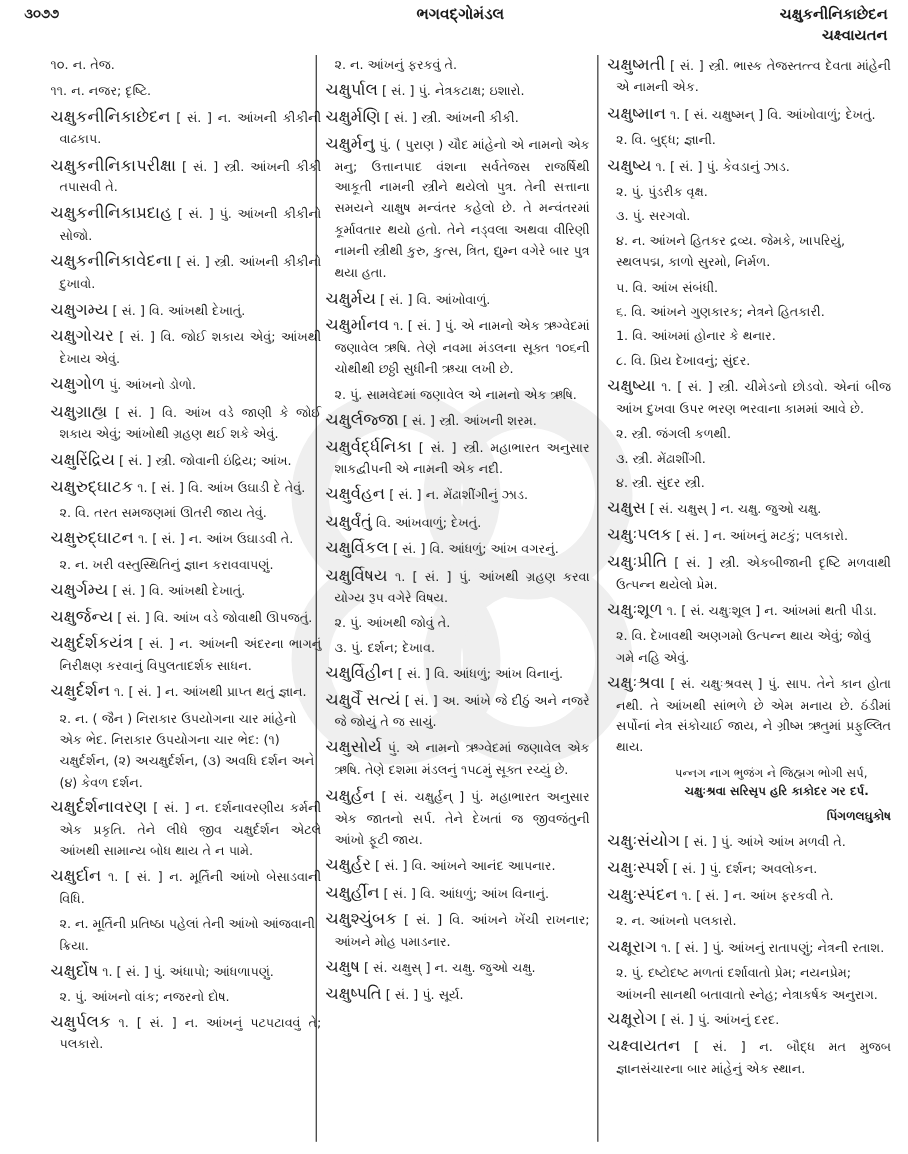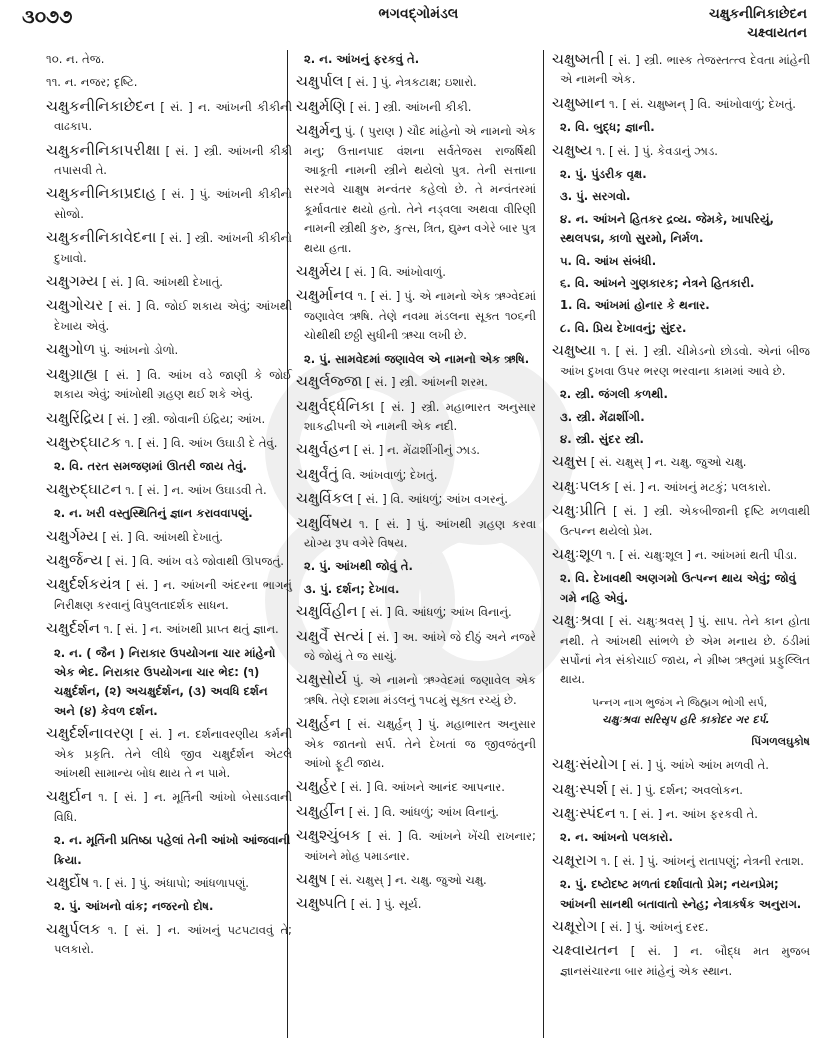--- a/index.html
+++ b/index.html
@@ -10,21 +10,21 @@
       position: relative;
     }
     .watermark {
       position: absolute; left: 250px; top: 300px; width: 340px; height: 440px;
       pointer-events: none; z-index: 0;
     }
     .page-header {
       position: absolute; left: 0; top: 0; width: 825px; height: 48px; z-index: 1;
     }
     .page-number {
-      position: absolute; left: 22px; top: 5px; font-size: 19px; font-weight: bold;
+      position: absolute; left: 22px; top: 5px; font-size: 12px; font-weight: bold;
     }
     .running-title {
       position: absolute; left: 12px; right: 0; top: 5px; text-align: center; font-size: 14px; font-weight: bold;
     }
     .guide-words {
       position: absolute; right: 18px; top: 4px; text-align: right; font-size: 13.5px; font-weight: bold; line-height: 19px;
     }
     .columns {
       position: absolute; top: 50px; left: 0; width: 825px; height: 995px; z-index: 1;
     }
@@ -33,24 +33,24 @@
     }
     .col-1 { left: 46px; width: 246px; }
     .col-2 { left: 296px; width: 240px; }
     .col-3 { left: 552px; width: 258px; }
     .divider {
       position: absolute; top: 0; width: 1.3px; background: #222; height: 988px;
     }
     .divider-1 { left: 287px; }
     .divider-2 { left: 543px; }
     .entry { margin: 0 0 4px 0; text-indent: -8px; padding-left: 8px; text-align: justify; }
-    .sense { margin: 0 0 3px 0; padding-left: 8px; text-indent: 0; font-weight: bold; }
+    .sense { margin: 0 0 3px 0; padding-left: 8px; text-indent: 0; }
     .hw { font-weight: normal; font-size: 15px; }
-    .quote { padding-left: 40px; font-size: 10.8px; margin: 0; line-height: 17px; }
-    .quote.indent2 { padding-left: 50px; font-style: italic; }
+    .quote { padding-left: 40px; font-size: 10.8px; margin: 0; line-height: 17px; text-align: center; }
+    .quote.indent2 { padding-left: 50px; }
     .source { text-align: right; font-size: 11px; margin: 4px 0 4px 0; font-weight: bold; }
   </style>
 </head>
 <body>
 
 <svg class="watermark" viewBox="0 0 340 440">
   <g fill="none" stroke="#efefef" stroke-width="34">
     <circle cx="110" cy="150" r="78"></circle>
     <circle cx="230" cy="150" r="78"></circle>
     <circle cx="110" cy="300" r="78"></circle>
@@ -96,21 +96,21 @@
       <p class="entry"><span class="hw">ચક્ષુર્દાન</span><span> ૧. [ સં. ] ન. મૂર્તિની આંખો બેસાડવાની વિધિ.</span></p>
       <p class="sense"><span>૨. ન. મૂર્તિની પ્રતિષ્ઠા પહેલાં તેની આંખો આંજવાની ક્રિયા.</span></p>
       <p class="entry"><span class="hw">ચક્ષુર્દોષ</span><span> ૧. [ સં. ] પું. અંધાપો; આંધળાપણું.</span></p>
       <p class="sense"><span>૨. પું. આંખનો વાંક; નજરનો દોષ.</span></p>
       <p class="entry"><span class="hw">ચક્ષુર્પલક</span><span> ૧. [ સં. ] ન. આંખનું પટપટાવવું તે; પલકારો.</span></p>
     </div>
   <div class="col col-2">
       <p class="sense"><span>૨. ન. આંખનું ફરકવું તે.</span></p>
       <p class="entry"><span class="hw">ચક્ષુર્પાલ</span><span> [ સં. ] પું. નેત્રકટાક્ષ; ઇશારો.</span></p>
       <p class="entry"><span class="hw">ચક્ષુર્મણિ</span><span> [ સં. ] સ્ત્રી. આંખની કીકી.</span></p>
-      <p class="entry"><span class="hw">ચક્ષુર્મનુ</span><span> પું. ( પુરાણ ) ચૌદ માંહેનો એ નામનો એક મનુ; ઉત્તાનપાદ વંશના સર્વતેજસ રાજર્ષિથી આકૂતી નામની સ્ત્રીને થયેલો પુત્ર. તેની સત્તાના સરગવે ચાક્ષુષ મન્વંતર કહેલો છે. તે મન્વંતરમાં કૂર્માવતાર થયો હતો. તેને નડ્વલા અથવા વીરિણી નામની સ્ત્રીથી કુરુ, કુત્સ, ત્રિત, દ્યુમ્ન વગેરે બાર પુત્ર થયા હતા.</span></p>
+      <p class="entry"><span class="hw">ચક્ષુર્મનુ</span><span> પું. ( પુરાણ ) ચૌદ માંહેનો એ નામનો એક મનુ; ઉત્તાનપાદ વંશના સર્વતેજસ રાજર્ષિથી આકૂતી નામની સ્ત્રીને થયેલો પુત્ર. તેની સત્તાના સમયને ચાક્ષુષ મન્વંતર કહેલો છે. તે મન્વંતરમાં કૂર્માવતાર થયો હતો. તેને નડ્વલા અથવા વીરિણી નામની સ્ત્રીથી કુરુ, કુત્સ, ત્રિત, દ્યુમ્ન વગેરે બાર પુત્ર થયા હતા.</span></p>
       <p class="entry"><span class="hw">ચક્ષુર્મય</span><span> [ સં. ] વિ. આંખોવાળું.</span></p>
       <p class="entry"><span class="hw">ચક્ષુર્માનવ</span><span> ૧. [ સં. ] પું. એ નામનો એક ઋગ્વેદમાં જણાવેલ ઋષિ. તેણે નવમા મંડલના સૂક્ત ૧૦૬ની ચોથીથી છઠ્ઠી સુધીની ઋચા લખી છે.</span></p>
       <p class="sense"><span>૨. પું. સામવેદમાં જણાવેલ એ નામનો એક ઋષિ.</span></p>
       <p class="entry"><span class="hw">ચક્ષુર્લજ્જા</span><span> [ સં. ] સ્ત્રી. આંખની શરમ.</span></p>
       <p class="entry"><span class="hw">ચક્ષુર્વર્દ્ધનિકા</span><span> [ સં. ] સ્ત્રી. મહાભારત અનુસાર શાકદ્વીપની એ નામની એક નદી.</span></p>
       <p class="entry"><span class="hw">ચક્ષુર્વહન</span><span> [ સં. ] ન. મેંઢાશીંગીનું ઝાડ.</span></p>
       <p class="entry"><span class="hw">ચક્ષુર્વંતું</span><span> વિ. આંખવાળું; દેખતું.</span></p>
       <p class="entry"><span class="hw">ચક્ષુર્વિકલ</span><span> [ સં. ] વિ. આંધળું; આંખ વગરનું.</span></p>
       <p class="entry"><span class="hw">ચક્ષુર્વિષય</span><span> ૧. [ સં. ] પું. આંખથી ગ્રહણ કરવા યોગ્ય રૂપ વગેરે વિષય.</span></p>
       <p class="sense"><span>૨. પું. આંખથી જોવું તે.</span></p>

